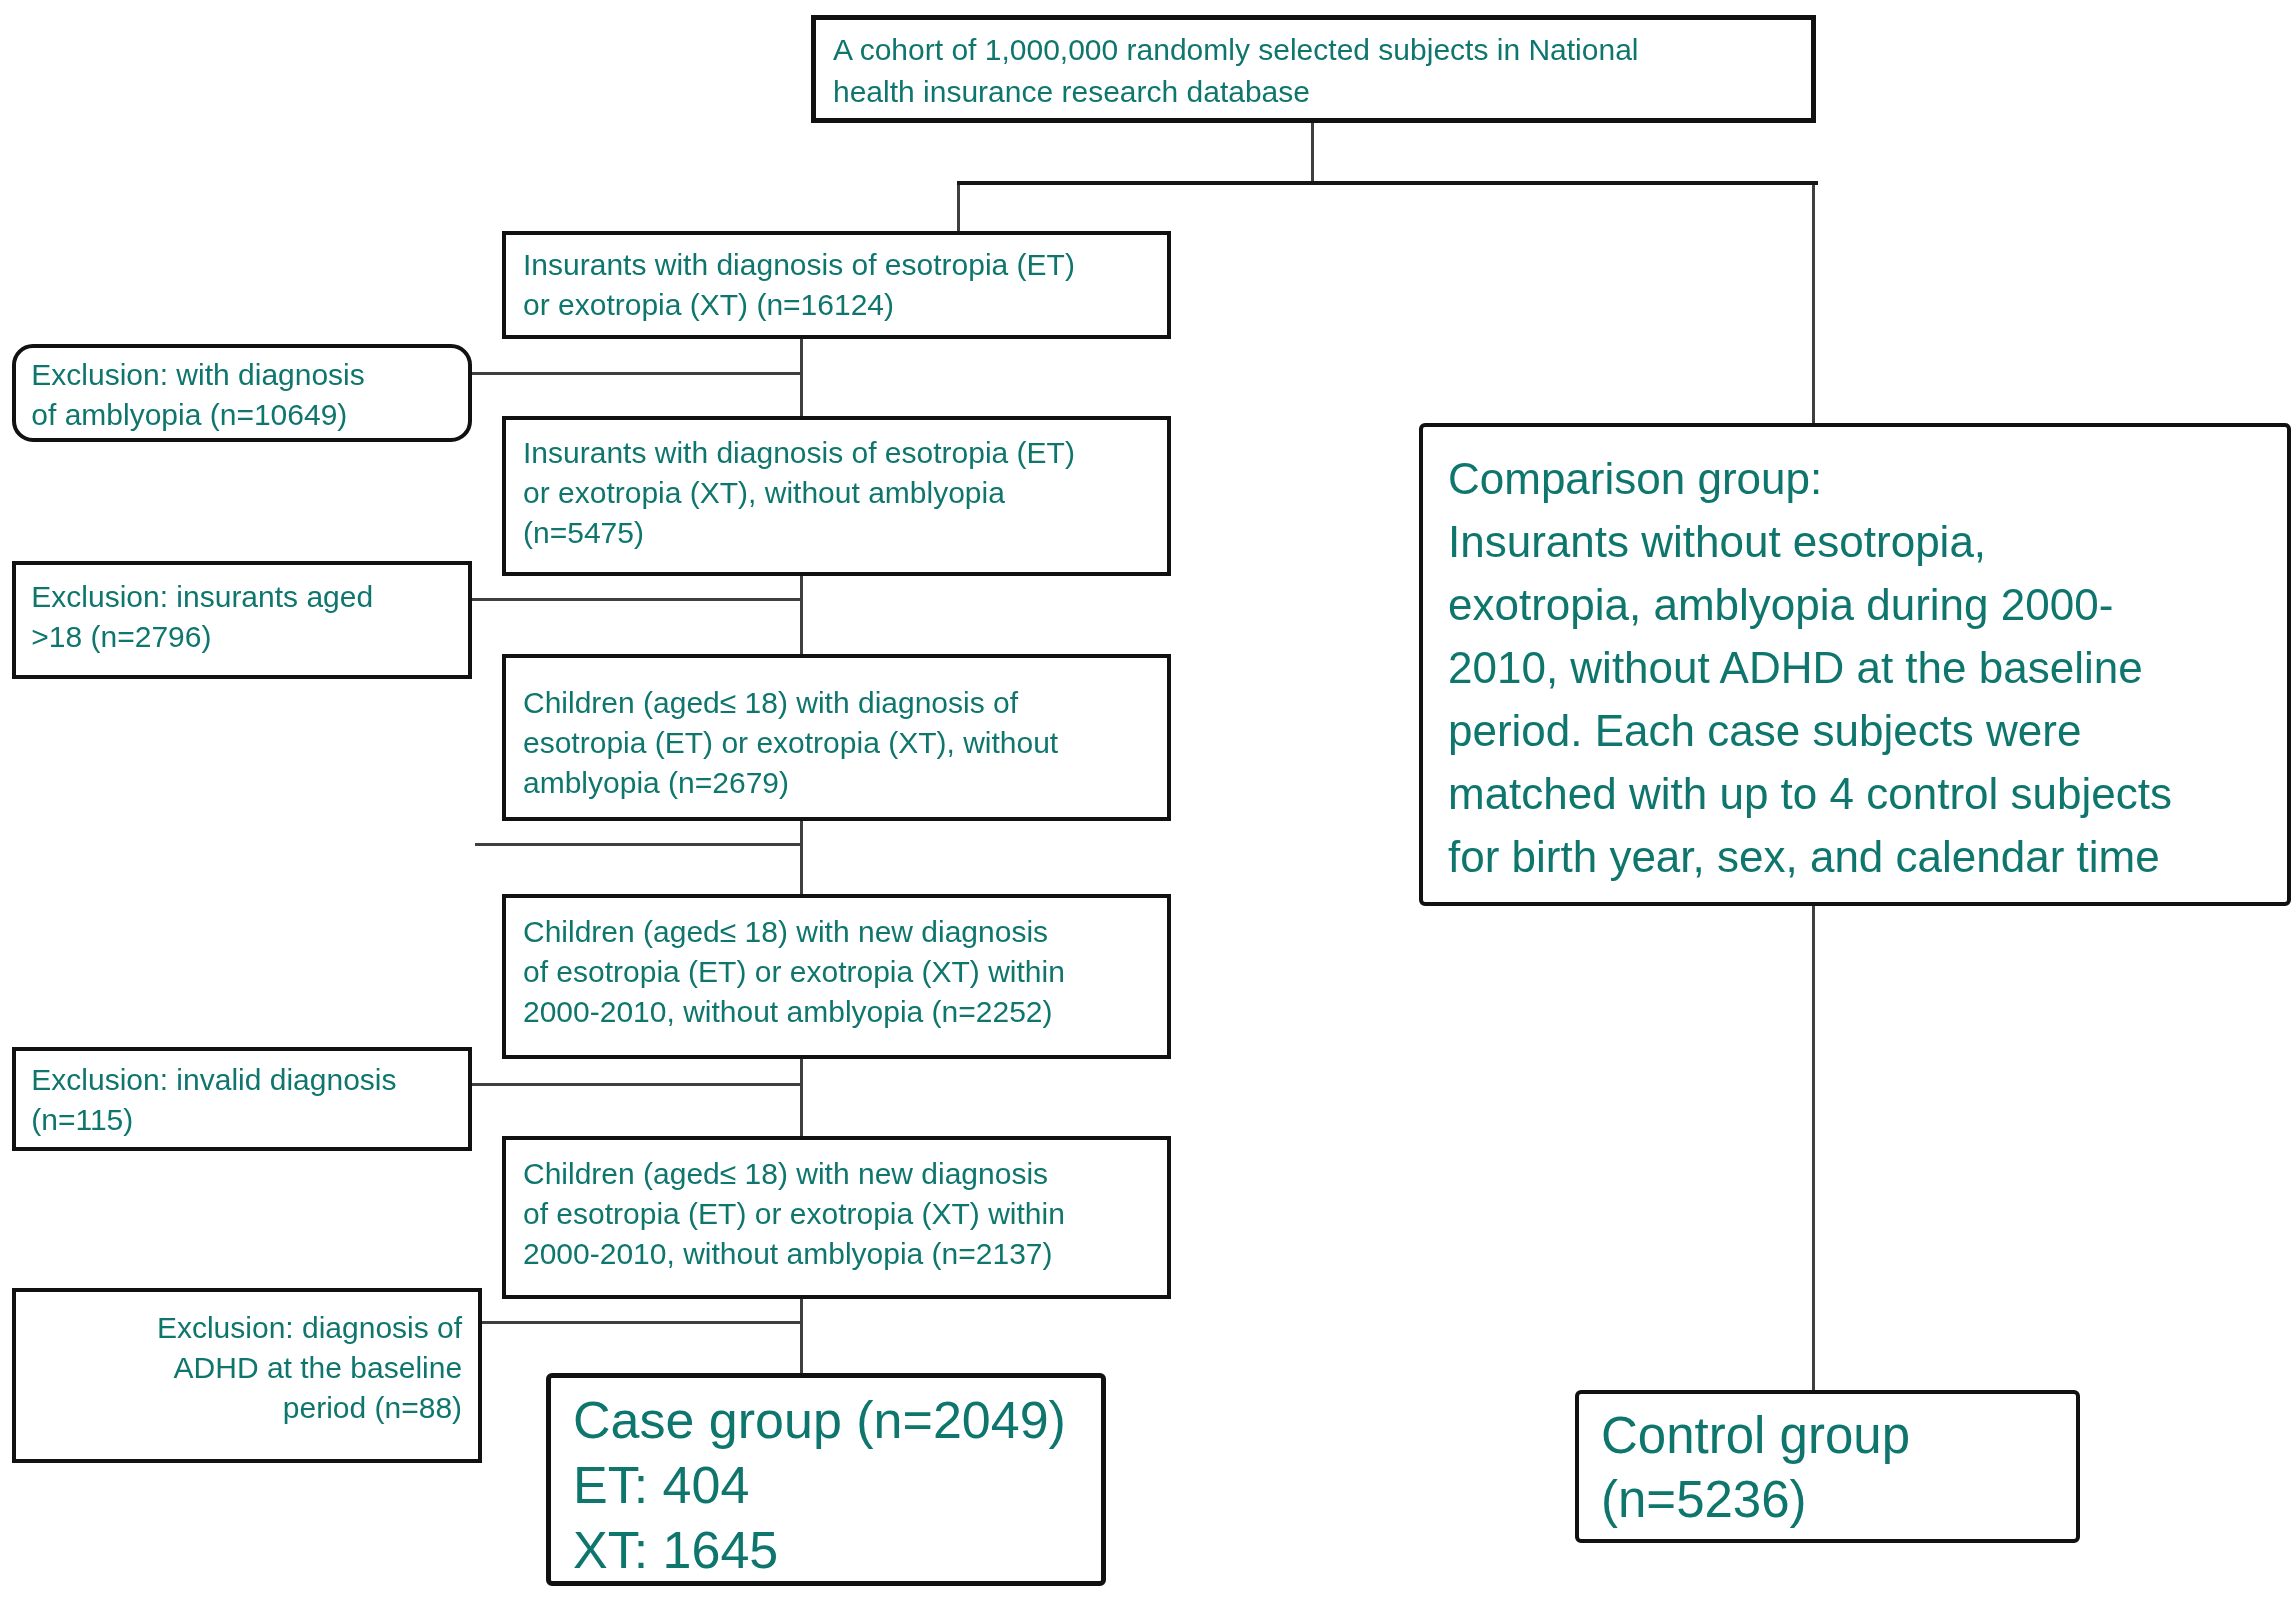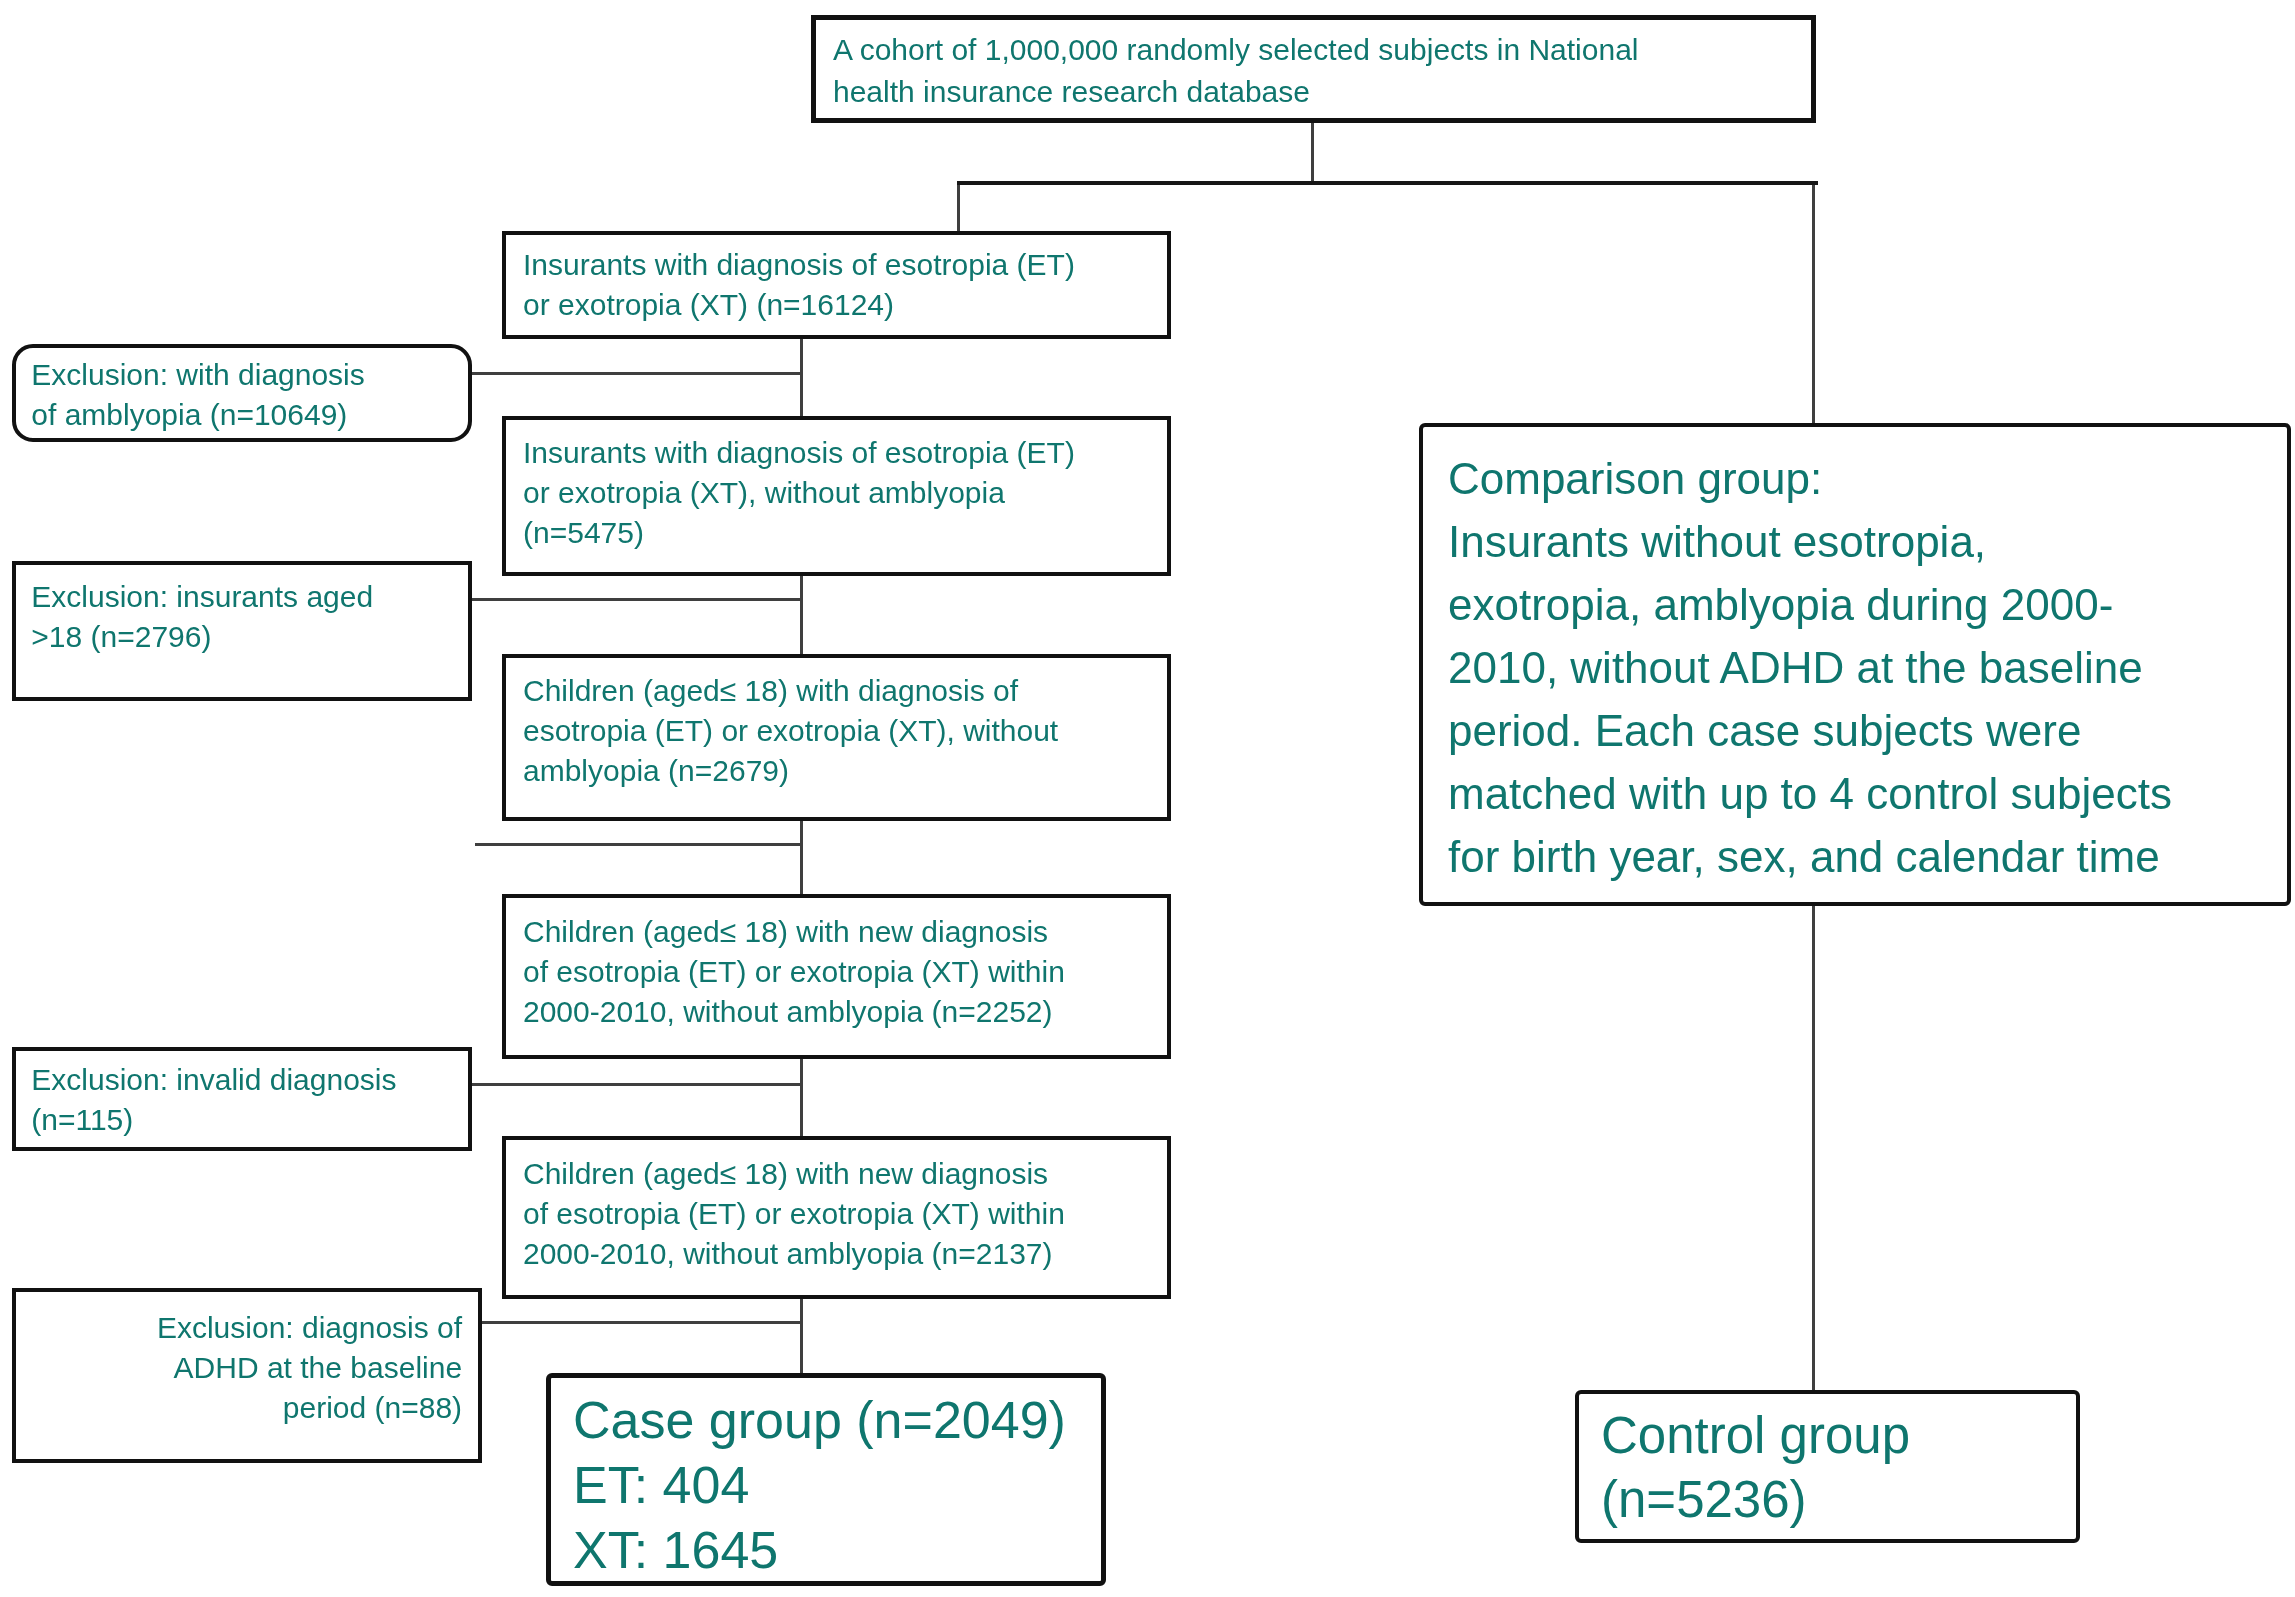--- a/index.html
+++ b/index.html
@@ -71,36 +71,36 @@
   <div class="node" style="left:811px; top:15px; width:1005px; height:108px; border-width:5.2px; padding:9px 17px; line-height:42px;">A cohort of 1,000,000 randomly selected subjects in National
 health insurance research database</div>
 
   <div class="node" style="left:502px; top:231px; width:669px; height:108px; padding:10.4px 17px;">Insurants with diagnosis of esotropia (ET)
 or exotropia (XT) (n=16124)</div>
 
   <div class="node" style="left:502px; top:416px; width:669px; height:160px; padding:13px 17px;">Insurants with diagnosis of esotropia (ET)
 or exotropia (XT), without amblyopia
 (n=5475)</div>
 
-  <div class="node" style="left:502px; top:654px; width:669px; height:167px; padding:13px 17px;">Children (aged≤ 18) with diagnosis of
+  <div class="node" style="left:502px; top:654px; width:669px; height:167px; padding:25px 17px;">Children (aged≤ 18) with diagnosis of
 esotropia (ET) or exotropia (XT), without
 amblyopia (n=2679)</div>
 
   <div class="node" style="left:502px; top:894px; width:669px; height:165px; padding:14.3px 17px;">Children (aged≤ 18) with new diagnosis
 of esotropia (ET) or exotropia (XT) within
 2000-2010, without amblyopia (n=2252)</div>
 
   <div class="node" style="left:502px; top:1136px; width:669px; height:163px; padding:14.3px 17px;">Children (aged≤ 18) with new diagnosis
 of esotropia (ET) or exotropia (XT) within
 2000-2010, without amblyopia (n=2137)</div>
 
   <div class="node" style="left:11.7px; top:344px; width:460px; height:98px; padding:6.5px 15.6px;border-radius:21px;">Exclusion: with diagnosis
 of amblyopia (n=10649)</div>
 
-  <div class="node" style="left:11.7px; top:561px; width:460px; height:140px; padding:11.7px 15.6px;">Exclusion: insurants aged
+  <div class="node" style="left:11.7px; top:561px; width:460px; height:118px; padding:11.7px 15.6px;">Exclusion: insurants aged
 &gt;18 (n=2796)</div>
 
 
   <div class="node" style="left:11.7px; top:1047px; width:460px; height:104px; padding:9px 15.6px;">Exclusion: invalid diagnosis
 (n=115)</div>
 
   <div class="node" style="left:11.7px; top:1288px; width:470px; height:175px; padding:15.6px 15.6px;text-align:right;">Exclusion: diagnosis of
 ADHD at the baseline
 period (n=88)</div>
 

